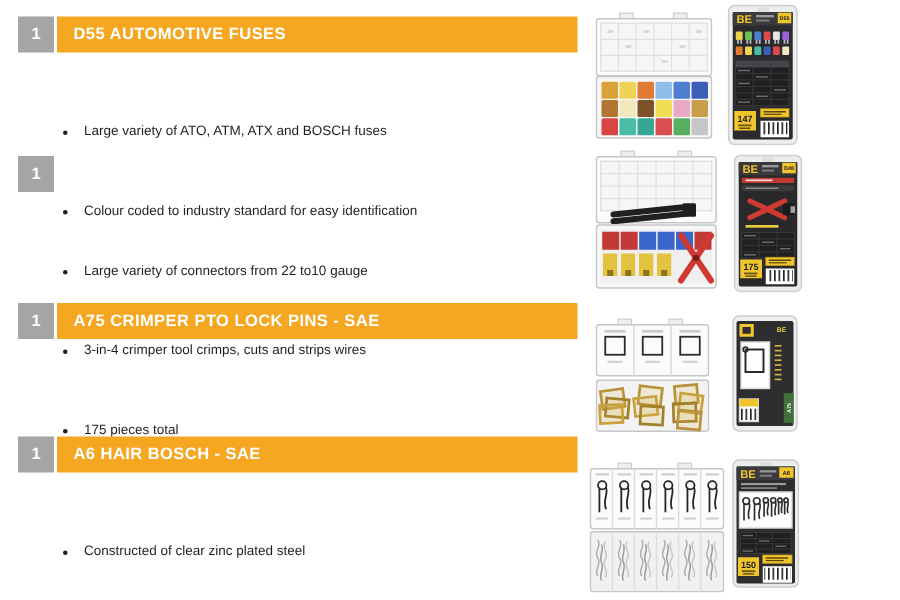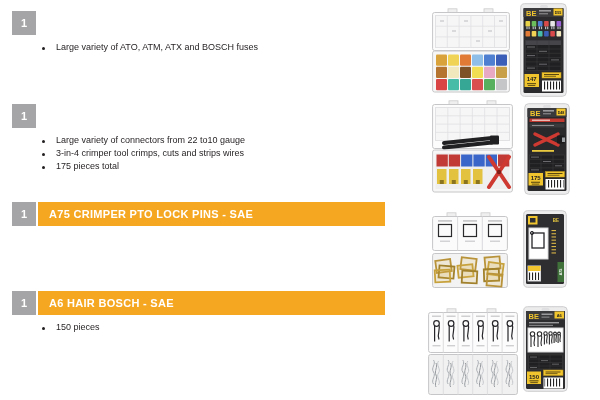--- a/index.html
+++ b/index.html
@@ -4,35 +4,37 @@
 <style>
   html,body{margin:0;padding:0;background:#fff;}
   .page{position:relative;width:600px;height:400px;background:#ffffff;overflow:hidden;
         font-family:"Liberation Sans",sans-serif;}
   .numbox{position:absolute;left:12px;width:24px;height:24px;background:#A5A4A6;color:#fff;
           font-weight:bold;font-size:11px;display:flex;align-items:center;justify-content:center;}
   .bar{position:absolute;left:38px;width:347px;height:24px;background:#F6A722;color:#fff;
        font-weight:bold;font-size:11px;line-height:24px;padding-left:11px;box-sizing:border-box;
        letter-spacing:.3px;white-space:nowrap;}
   .bullets{position:absolute;left:40px;width:330px;list-style:none;margin:0;padding:0;}
-  .bullets li{font-size:9px;line-height:13px;color:#231F20;padding-left:16px;position:relative;}
+  .bullets li{font-size:9px;line-height:13px;color:#231F20;padding-left:16px;position:relative;margin-top:40px;}
   .bullets li::before{content:"";position:absolute;left:2px;top:5.5px;width:3px;height:3px;
        border-radius:50%;background:#231F20;}
-  .photo{position:absolute;margin-left:35px;}
+  .photo{position:absolute;}
   .photo svg{display:block;width:100%;height:100%;}
   svg text{font-family:"Liberation Sans",sans-serif;}
 </style>
 </head>
 <body>
 
 <div class="page">
 
   <div class="numbox" style="top:11px">1</div>
+  <div class="bar" style="top:11px">D55 AUTOMOTIVE FUSES</div>
   <ul class="bullets" style="top:41px">
     <li>Large variety of ATO, ATM, ATX and BOSCH fuses</li>
+    <li>Colour coded to industry standard for easy identification</li>
   </ul>
 
   <div class="photo" style="left:397px;top:8px;width:78px;height:85px">
     <svg viewBox="0 0 78 85">
       <rect x="16" y="0.8" width="9" height="5" fill="#EFEFEF" stroke="#CCCCCE" stroke-width="0.8"></rect>
       <rect x="52" y="0.8" width="9" height="5" fill="#EFEFEF" stroke="#CCCCCE" stroke-width="0.8"></rect>
       <rect x="0.6" y="4.5" width="76.8" height="38" rx="2" fill="#FCFCFC" stroke="#C6C6C8"></rect>
       <rect x="3.5" y="7.5" width="71" height="32" fill="#F6F6F7" stroke="#E2E2E4"></rect>
       <g stroke="#E0E0E2" stroke-width="0.8">
         <line x1="15.3" y1="7.5" x2="15.3" y2="39.5"></line>
@@ -330,20 +332,21 @@
       <rect x="5" y="56" width="12.5" height="5" fill="#F0C52E"></rect>
       <rect x="6" y="62.5" width="10.5" height="7.5" fill="url(#bc3)"></rect>
       <rect x="34.5" y="52" width="6.5" height="20" fill="#40713A"></rect>
       <text x="37.7" y="63.5" font-size="3.6" font-weight="bold" fill="#ffffff" text-anchor="middle" transform="rotate(-90 37.7 62)">A75</text>
     </svg>
   </div>
 
   <div class="numbox" style="top:291px">1</div>
   <div class="bar" style="top:291px">A6 HAIR BOSCH - SAE</div>
   <ul class="bullets" style="top:321px">
+    <li>Constructed of clear zinc plated steel</li>
     <li>150 pieces</li>
   </ul>
 
   <div class="photo" style="left:393px;top:308px;width:90px;height:87px">
     <svg viewBox="0 0 90 87">
       <rect x="19" y="0.8" width="9" height="5" fill="#EFEFEF" stroke="#CCCCCE" stroke-width="0.8"></rect>
       <rect x="59" y="0.8" width="9" height="5" fill="#EFEFEF" stroke="#CCCCCE" stroke-width="0.8"></rect>
       <rect x="0.6" y="4.5" width="88.8" height="40" rx="2" fill="#FCFCFC" stroke="#C6C6C8"></rect>
       <g stroke="#DCDCDE">
         <line x1="15.3" y1="4.5" x2="15.3" y2="44.5"></line>

